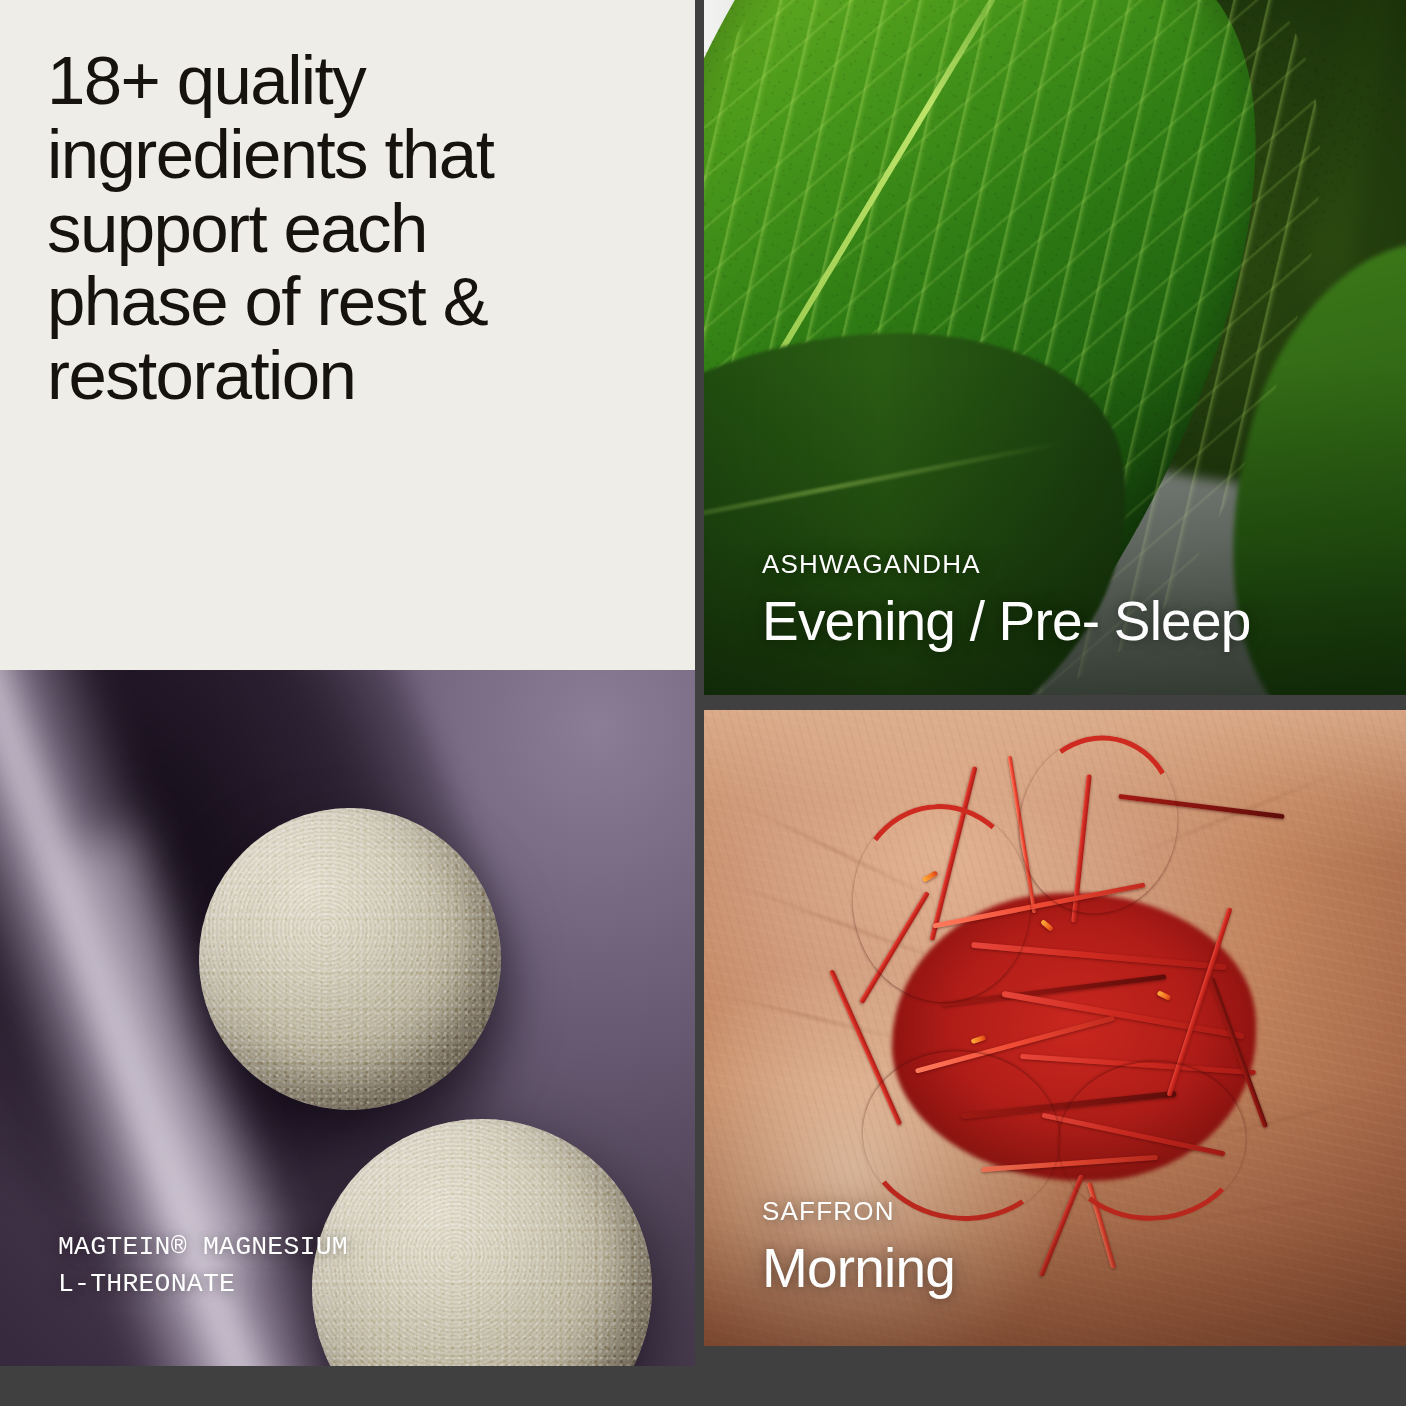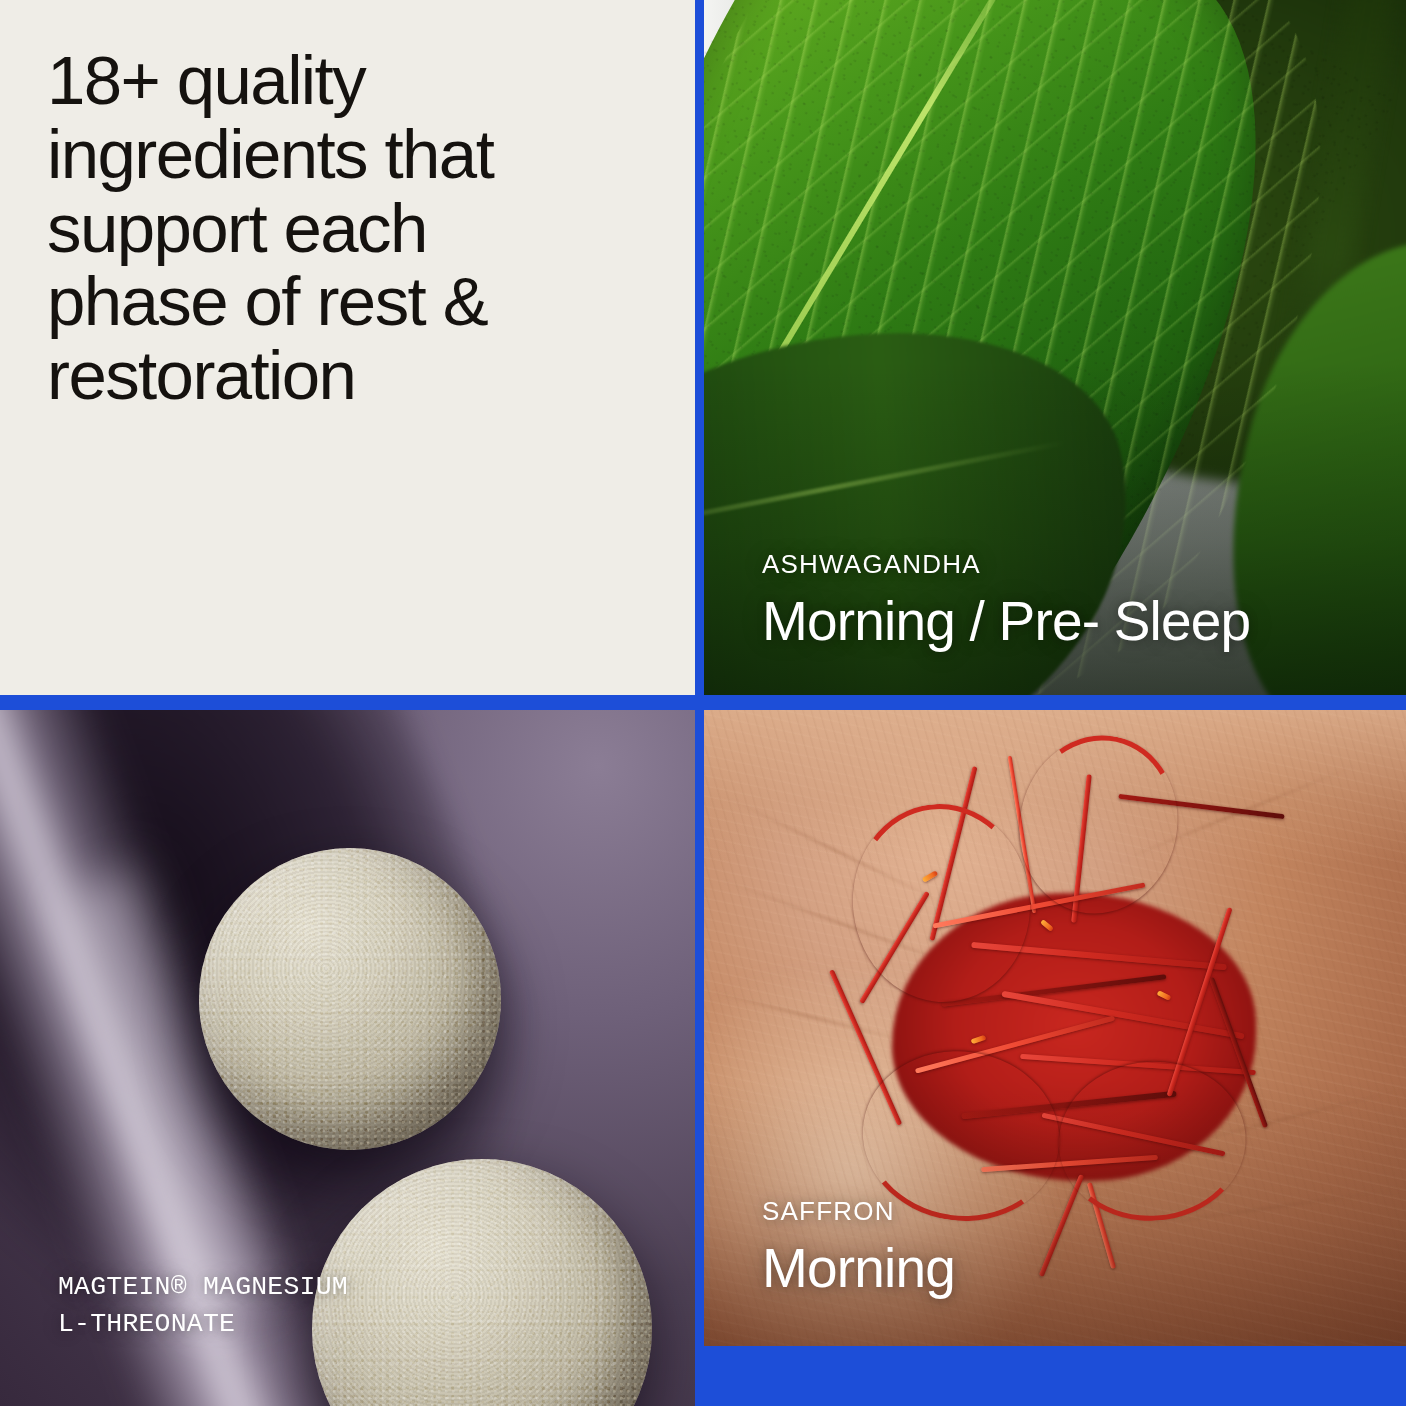--- a/index.html
+++ b/index.html
@@ -6,30 +6,30 @@
   html,body {
     width:1406px; height:1406px;
     background:#EFEDE7;
     font-family:"Liberation Sans", sans-serif;
     overflow:hidden;
   }
 
   .board {
     position:relative;
     width:1406px; height:1406px;
-    background:#1d4ed8;
+    background:#404040;
     padding-left:12px;
   }
 
   
   .panel { position:absolute; overflow:hidden; }
 
   #panel-headline { left:0;   top:0;   width:695px; height:695px; background:#EFEDE7; }
   #panel-ashwagandha { left:704px; top:0;   width:702px; height:695px; }
-  #panel-magtein  { left:0;   top:710px; width:695px; height:696px;text-decoration:underline; }
+  #panel-magtein  { left:0;   top:670px; width:695px; height:696px;text-decoration:underline; }
   #panel-saffron  { left:704px; top:710px; width:702px; height:636px; }
 
   
   .headline {
     position:absolute;
     left:47px; top:44px;
     width:600px;
     font-size:69px;
     line-height:1.07;
     letter-spacing:-1.6px;
@@ -349,21 +349,21 @@
       <div class="ash-cell-texture"></div>
     </div>
     <div class="ash-veins"></div>
     <div class="ash-midrib"></div>
     <div class="ash-leaf-low"></div>
     <div class="ash-leaf-low-rib"></div>
     <div class="ash-scrim"></div>
 
     <div class="caption" id="caption-ashwagandha">
       <div class="eyebrow">ASHWAGANDHA</div>
-      <div class="phase">Morning / Pre- Sleep</div>
+      <div class="phase">Evening / Pre- Sleep</div>
     </div>
   </section>
 
   <section class="panel" id="panel-magtein">
     <div class="mag-bg"></div>
     <div class="mag-shadow"></div>
     <div class="mag-streak"></div>
     <div class="mag-streak2"></div>
     <div class="tablet" id="tablet-upper"></div>
     <div class="tablet" id="tablet-lower"></div>

